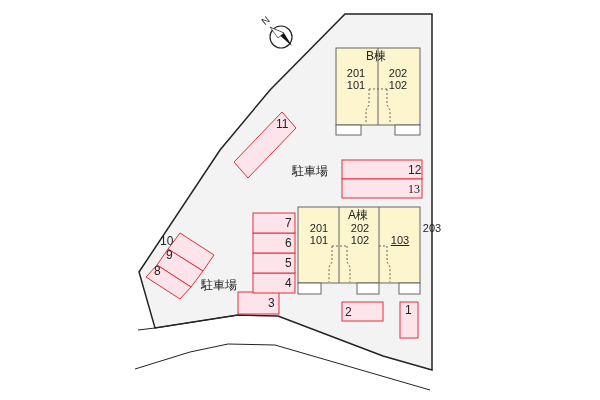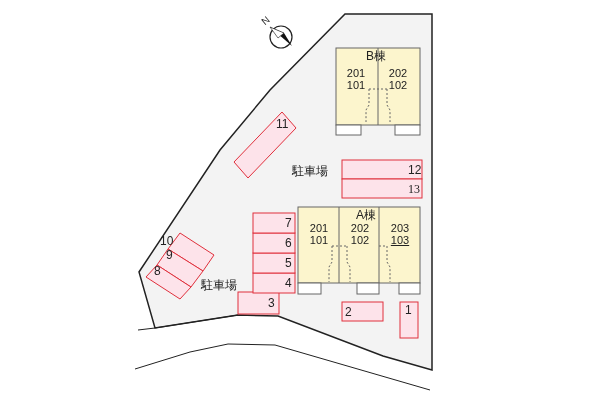--- a/index.html
+++ b/index.html
@@ -62,26 +62,26 @@
     <polygon points="157,265 191,287 180,299 146,277"></polygon>
   </g>
 </svg>
 
 <div class="lbl" style="left:366px;top:50px;">B棟</div>
 <div class="unit" style="left:336px;top:67px;">201</div>
 <div class="unit" style="left:336px;top:79px;">101</div>
 <div class="unit" style="left:378px;top:67px;">202</div>
 <div class="unit" style="left:378px;top:79px;">102</div>
 
-<div class="lbl" style="left:356px;top:209px;">A棟</div>
+<div class="lbl" style="left:348px;top:209px;">A棟</div>
 <div class="unit" style="left:299px;top:222px;">201</div>
 <div class="unit" style="left:299px;top:234px;">101</div>
 <div class="unit" style="left:340px;top:222px;">202</div>
 <div class="unit" style="left:340px;top:234px;">102</div>
-<div class="unit" style="left:380px;top:222px;">203</div>
+<div class="unit" style="left:380px;top:222px;padding-left:32px;">203</div>
 <div class="unit" style="left:380px;top:234px;text-decoration:underline;">103</div>
 
 <div class="lbl" style="left:292px;top:165px;">駐車場</div>
 <div class="lbl" style="left:201px;top:279px;">駐車場</div>
 
 <div class="ptxt" style="left:405px;top:304px;">1</div>
 <div class="ptxt" style="left:345px;top:306px;">2</div>
 <div class="ptxt" style="left:268px;top:297px;">3</div>
 <div class="ptxt" style="left:285px;top:277px;">4</div>
 <div class="ptxt" style="left:285px;top:257px;">5</div>

